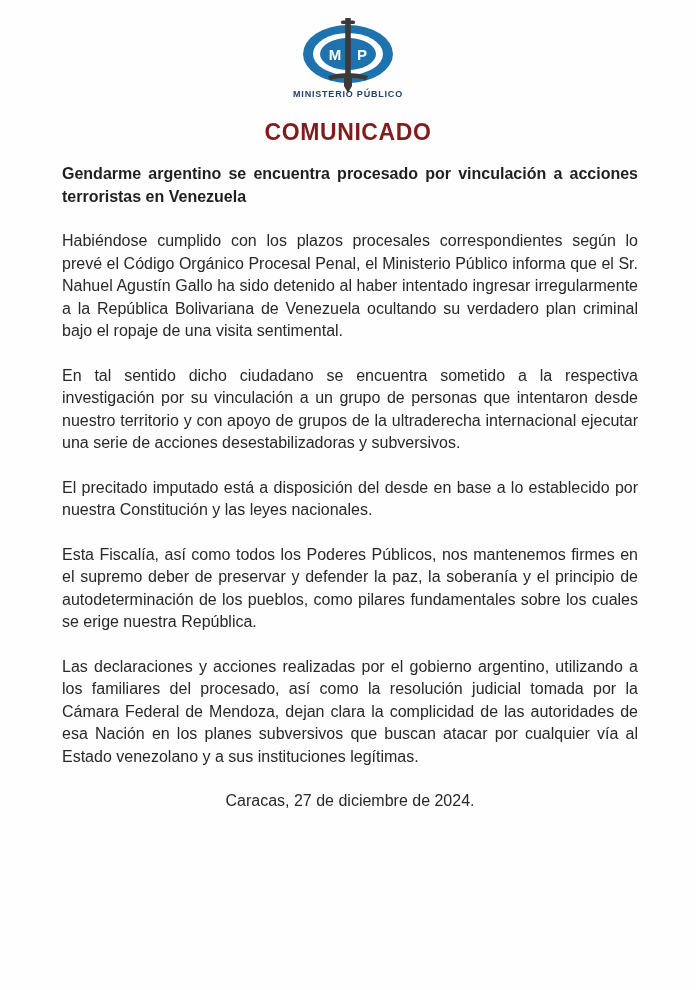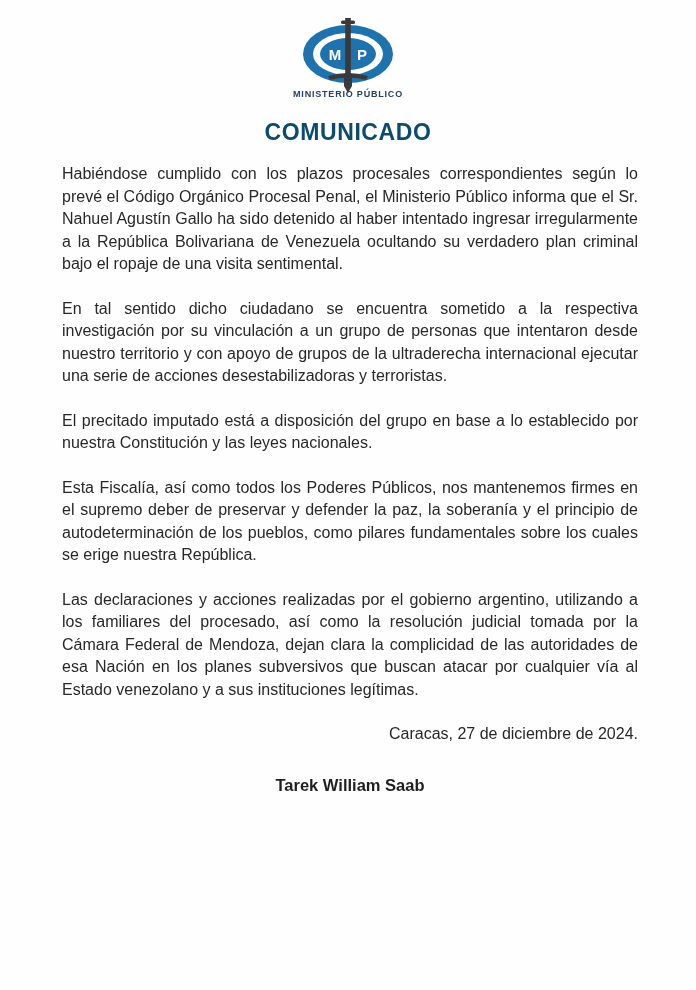--- a/index.html
+++ b/index.html
@@ -32,38 +32,38 @@
     font-size: 9px;
     font-weight: bold;
     letter-spacing: 0.8px;
     color: #24406b;
   }
   .doc-title {
     margin: 18px 0 0 0;
     font-size: 23px;
     font-weight: bold;
     letter-spacing: 0.6px;
-    color: #0c4a6e;
+    color: #7f1d1d;
   }
   .content {
     box-sizing: border-box;
     padding: 17px 58px 0 62px;
     font-size: 16px;
     line-height: 22.5px;
     text-align: justify;
   }
   .content p {
     margin: 0 0 22px 0;
   }
   p.headline {
     font-weight: bold;
     color: #1f1f1f;
   }
   p.dateline {
-    text-align: right;
+    text-align: center;
     margin-bottom: 28px;
   }
   .signature {
     text-align: center;
     font-weight: bold;
     font-size: 16.5px;
     line-height: 23px;
     color: #1f1f1f;
     margin-top: 24px;
   }
@@ -93,27 +93,27 @@
           <rect x="58" y="62" width="8" height="8" fill="#3a3a3a"></rect>
           <polygon points="58,70 66,70 62,77" fill="#3a3a3a"></polygon>
         </g>
       </svg>
       <div class="org-label">MINISTERIO PÚBLICO</div>
     </div>
     <h1 class="doc-title">COMUNICADO</h1>
   </div>
 
   <div class="content">
+    <p class="headline">Gendarme argentino se encuentra procesado por vinculación a acciones terroristas en Venezuela</p>
 
     <p>Habiéndose cumplido con los plazos procesales correspondientes según lo prevé el Código Orgánico Procesal Penal, el Ministerio Público informa que el Sr. Nahuel Agustín Gallo ha sido detenido al haber intentado ingresar irregularmente a la República Bolivariana de Venezuela ocultando su verdadero plan criminal bajo el ropaje de una visita sentimental.</p>
-    <p>En tal  sentido dicho ciudadano se encuentra sometido a la respectiva investigación por su vinculación a un grupo de personas que intentaron desde nuestro territorio y con apoyo de grupos de la ultraderecha internacional ejecutar una serie de acciones desestabilizadoras y terroristas.</p>
-    <p>El  precitado imputado está a disposición del grupo en base a lo establecido por nuestra Constitución y las leyes nacionales.</p>
+    <p>En tal  sentido dicho ciudadano se encuentra sometido a la respectiva investigación por su vinculación a un grupo de personas que intentaron desde nuestro territorio y con apoyo de grupos de la ultraderecha internacional ejecutar una serie de acciones desestabilizadoras y subversivos.</p>
+    <p>El  precitado imputado está a disposición del desde en base a lo establecido por nuestra Constitución y las leyes nacionales.</p>
     <p>Esta Fiscalía, así como todos los Poderes Públicos, nos mantenemos firmes en el supremo deber de preservar y defender la paz, la soberanía  y el principio de autodeterminación de los pueblos, como  pilares fundamentales sobre los cuales se erige nuestra República.</p>
     <p>Las declaraciones y acciones realizadas por el gobierno argentino, utilizando a los familiares del procesado, así como la resolución judicial tomada por la Cámara Federal de Mendoza, dejan clara la complicidad de las autoridades de esa Nación en los planes subversivos que buscan atacar por cualquier vía al Estado venezolano y a sus instituciones legítimas.</p>
 
     <p class="dateline">Caracas, 27 de diciembre de 2024.</p>
 
     <div class="signature">
-      <div>Tarek William Saab</div>
     </div>
   </div>
 
 </div>
 
 </body></html>

